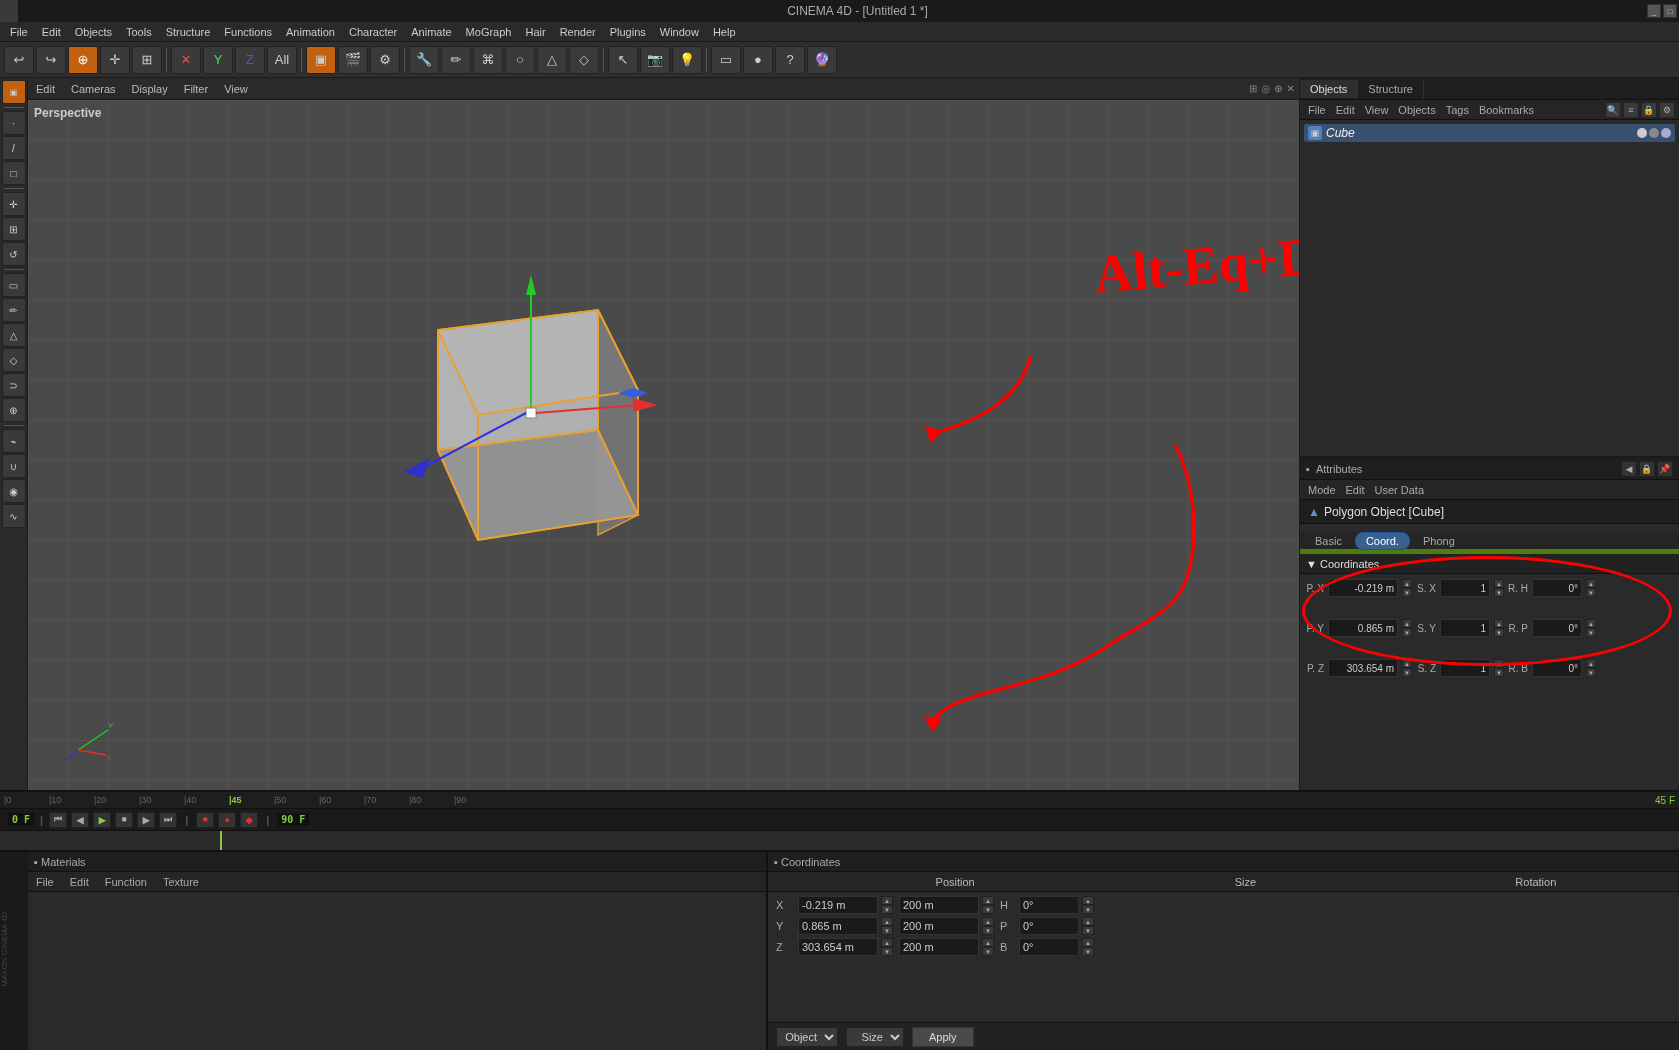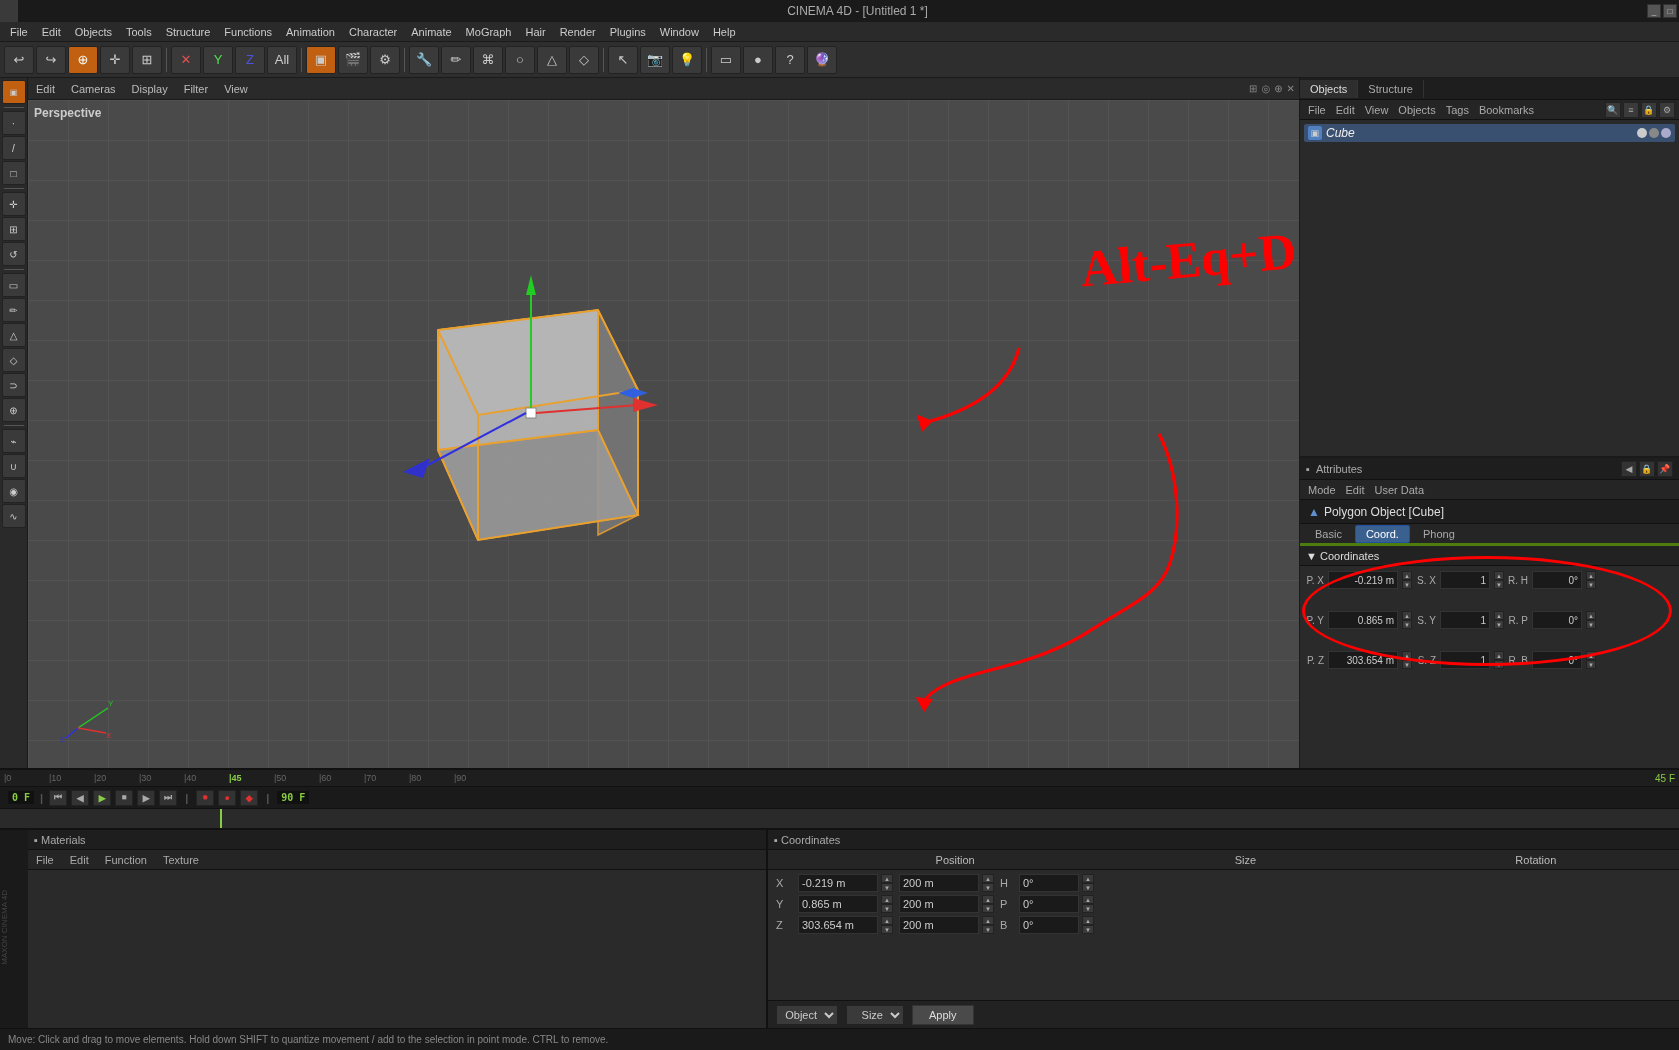--- a/index.html
+++ b/index.html
@@ -312,34 +312,36 @@
       gap: 4px;
       border-bottom: 1px solid #111;
     }
     .attr-tabs {
       height: 22px;
       background: #252525;
       display: flex;
       align-items: center;
       padding: 0 4px;
       gap: 2px;
-      border-bottom: 3px solid #4d7c0f;
+      border-bottom: 5px solid #4d7c0f;
+      margin-top: 8px;
     }
     .attr-tab {
       padding: 2px 10px;
       font-size: 11px;
       color: #aaa;
       cursor: pointer;
       border: 1px solid transparent;
       border-radius: 2px;
     }
     .attr-tab.active {
       background: #3a6090;
       color: #fff;
       border-color: #2050a0;
+      border-radius: 8px;
     }
     .attr-section-header {
       height: 20px;
       background: #222;
       display: flex;
       align-items: center;
       padding: 0 6px;
       font-size: 11px;
       color: #ddd;
       border-bottom: 1px solid #111;
@@ -1093,16 +1095,13 @@
         </select>
         <select class="coords-select">
           <option>Size</option>
           <option>Scale</option>
         </select>
         <button class="coords-apply-btn">Apply</button>
       </div>
     </div>
   </div>
 
-  <div id="status-bar">
-    <span>Move: Click and drag to move elements. Hold down SHIFT to quantize movement / add to the selection in point mode. CTRL to remove.</span>
-  </div>
 </div>
 
 </body></html>

